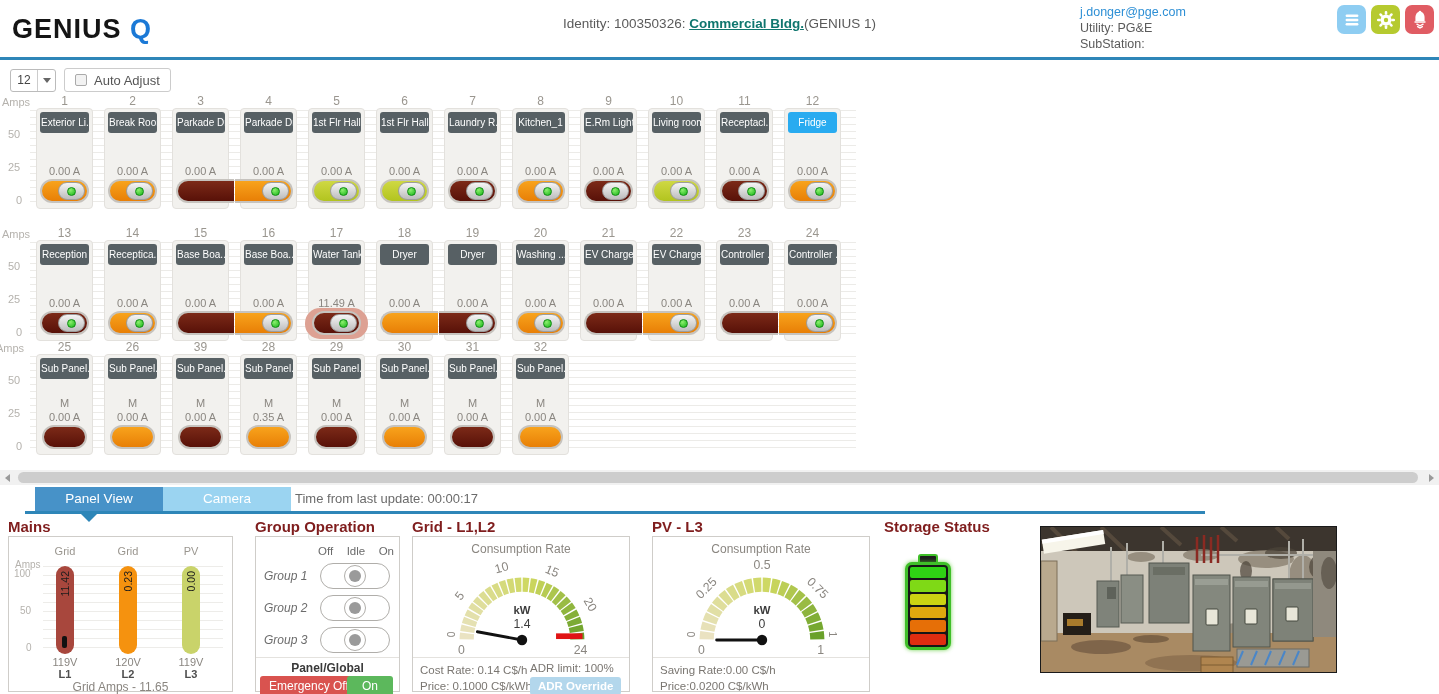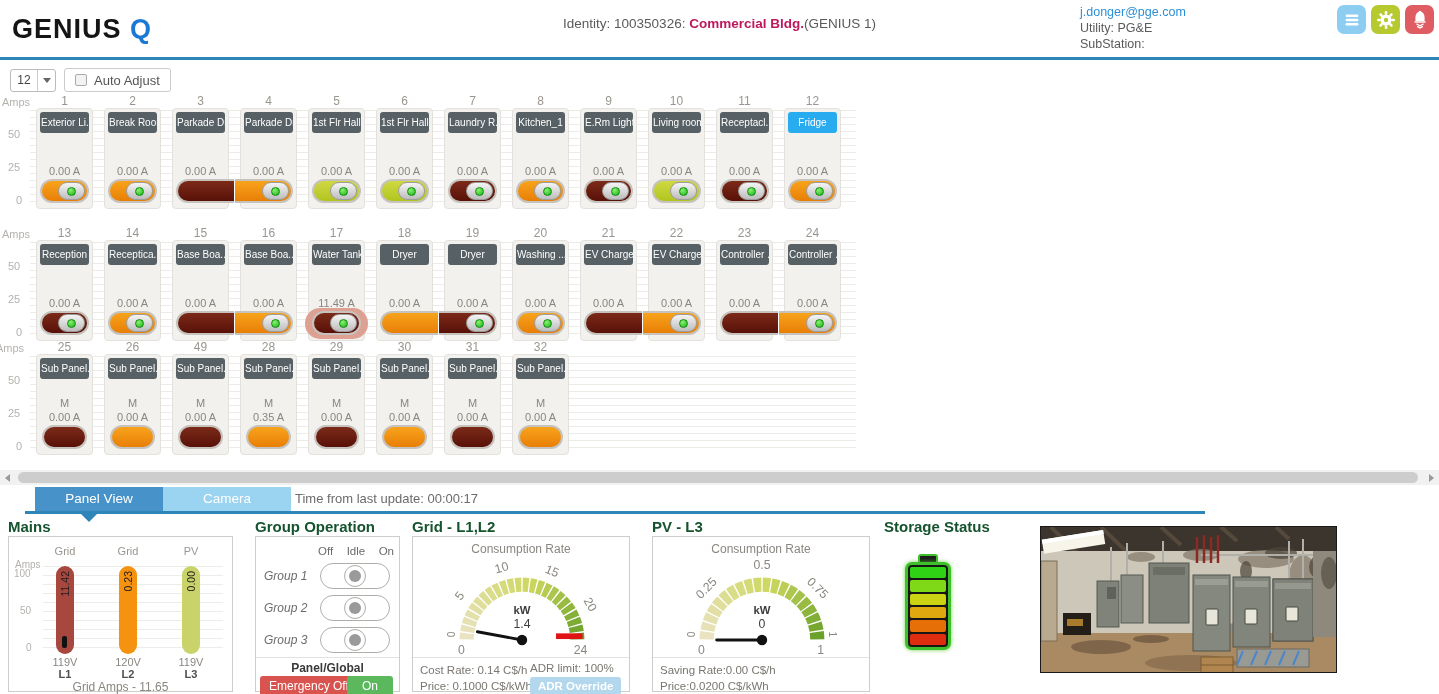--- a/index.html
+++ b/index.html
@@ -5,21 +5,21 @@
   * { margin:0; padding:0; box-sizing:border-box; }
   html,body { background:#fff; }
   body { font-family:"Liberation Sans", sans-serif; }
   #app { position:relative; width:1439px; height:694px; overflow:hidden; background:#fff; }
 
   
   .header { position:absolute; top:0; left:0; width:100%; height:58px; }
   .logo { position:absolute; top:14px; left:12px; font-size:27px; font-weight:bold; letter-spacing:1px; color:#151515; }
   .logo .q { color:#1b79d6; }
   .identity { position:absolute; top:16px; left:0; width:100%; text-align:center; font-size:13.5px; color:#5a5a5a; }
-  .identity b { color:#be185d; }
+  .identity b { color:#0f766e;text-decoration:underline; }
   .userinfo { position:absolute; top:4px; left:1080px; font-size:12.5px; line-height:16px; color:#5a5a5a; }
   .userinfo .email { color:#2d8fd5; cursor:pointer; }
   .hicons { position:absolute; top:5px; right:5px; display:flex; gap:5px; }
   .hicon { width:29px; height:29px; border-radius:7px; display:flex; align-items:center; justify-content:center; cursor:pointer; }
   .hicon.menu { background:#8ecdf2; }
   .hicon.gear { background:#b6ca2f; }
   .hicon.bell { background:#e05c63; }
   .divider-blue { position:absolute; top:57px; left:0; width:100%; height:3px; background:#2e86b8; }
 
   
@@ -70,21 +70,21 @@
   .tabbar { position:absolute; top:487px; left:0; width:1180px; height:30px;margin-left:25px; }
   .tab { position:absolute; top:0; height:24px; width:128px; text-align:center; line-height:24px; font-size:13.5px; color:#fff; cursor:pointer; }
   .tab.active { background:#4792c8; }
   .tab.inactive { background:#9bd4f1; }
   .tab-underline { position:absolute; top:24px; left:0; width:100%; height:3px; background:#2e86b8; }
   .tab-pointer { position:absolute; top:27px; left:56px; width:0; height:0; border-left:8px solid transparent; border-right:8px solid transparent; border-top:8px solid #2e86b8; }
   .updtext { position:absolute; top:4px; left:270px; font-size:13px; color:#6b6b6b; }
 
   
   .footer { position:absolute; top:516px; left:0; width:1439px; height:178px; }
-  .ptitle { font-size:15px; font-weight:bold; color:#14532d; height:16px; }
+  .ptitle { font-size:15px; font-weight:bold; color:#7f1d1d; height:16px; }
   .pbox { border:1px solid #cfcdc9; background:#fff; }
 
   .mains { position:absolute; left:8px; top:2px; width:225px; }
   .mains .pbox { position:relative; width:225px; height:156px; margin-top:2px; }
   .mains .plot { position:absolute; left:34px; top:29px; width:180px; height:88px;
                  background:repeating-linear-gradient(to bottom, #edece9 0 1px, transparent 1px 9px); }
   .mbar { position:absolute; width:18px; height:88px; border-radius:9px; }
   .mbar .bval { position:absolute; top:5px; left:3px; writing-mode:vertical-rl; transform:rotate(180deg); font-size:10.5px; color:#1c1c1c; }
   .mbar .bmark { position:absolute; bottom:6px; left:6px; width:5px; height:12px; border-radius:2px; background:#111; }
   .mtoplab { position:absolute; top:8px; font-size:11px; color:#9a968f; width:40px; text-align:center; }
@@ -572,21 +572,21 @@
               <div class="clabel">Sub Panel...</div>
               <div class="spacer"></div>
               <div class="mlab">M</div>
               <div class="cval">0.00 A</div>
               <div class="pz">
                 <div class="pill pill-sub pc-orange"></div>
               </div>
             </div>
           </div>
           <div class="cell">
-            <div class="cnum">49</div>
+            <div class="cnum">39</div>
             <div class="card">
               <div class="clabel">Sub Panel...</div>
               <div class="spacer"></div>
               <div class="mlab">M</div>
               <div class="cval">0.00 A</div>
               <div class="pz">
                 <div class="pill pill-sub pc-darkred"></div>
               </div>
             </div>
           </div>

